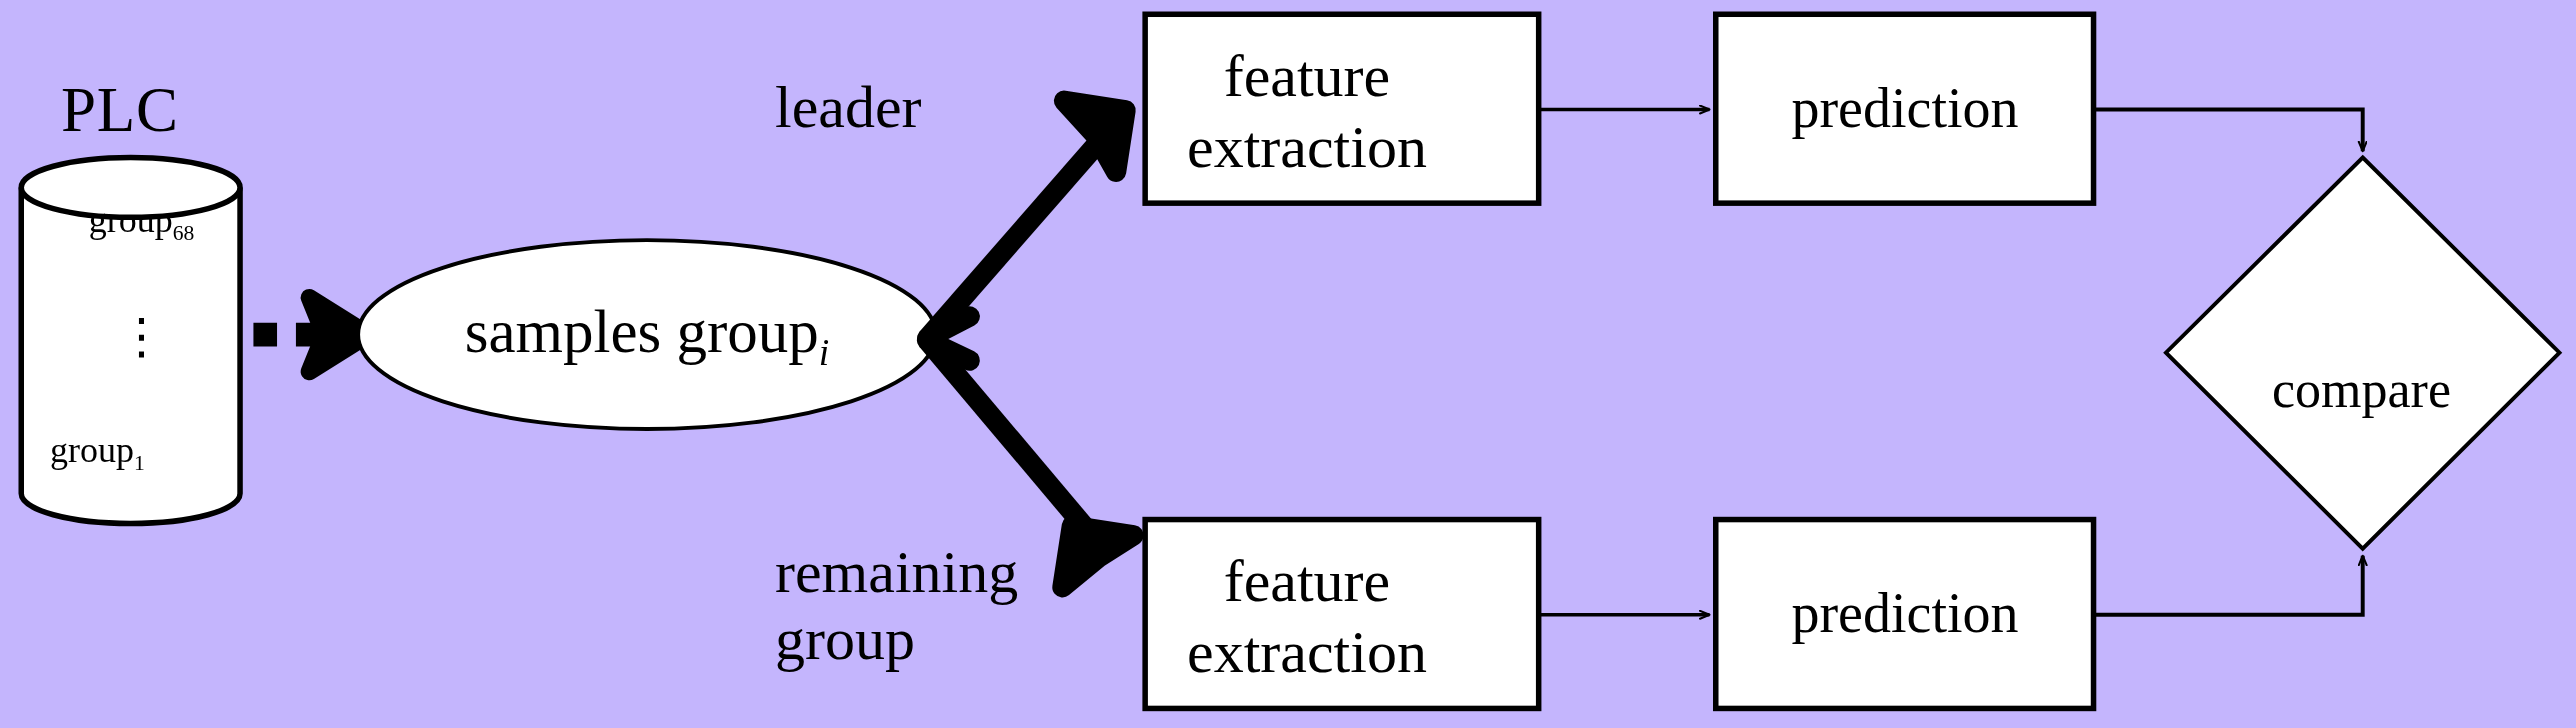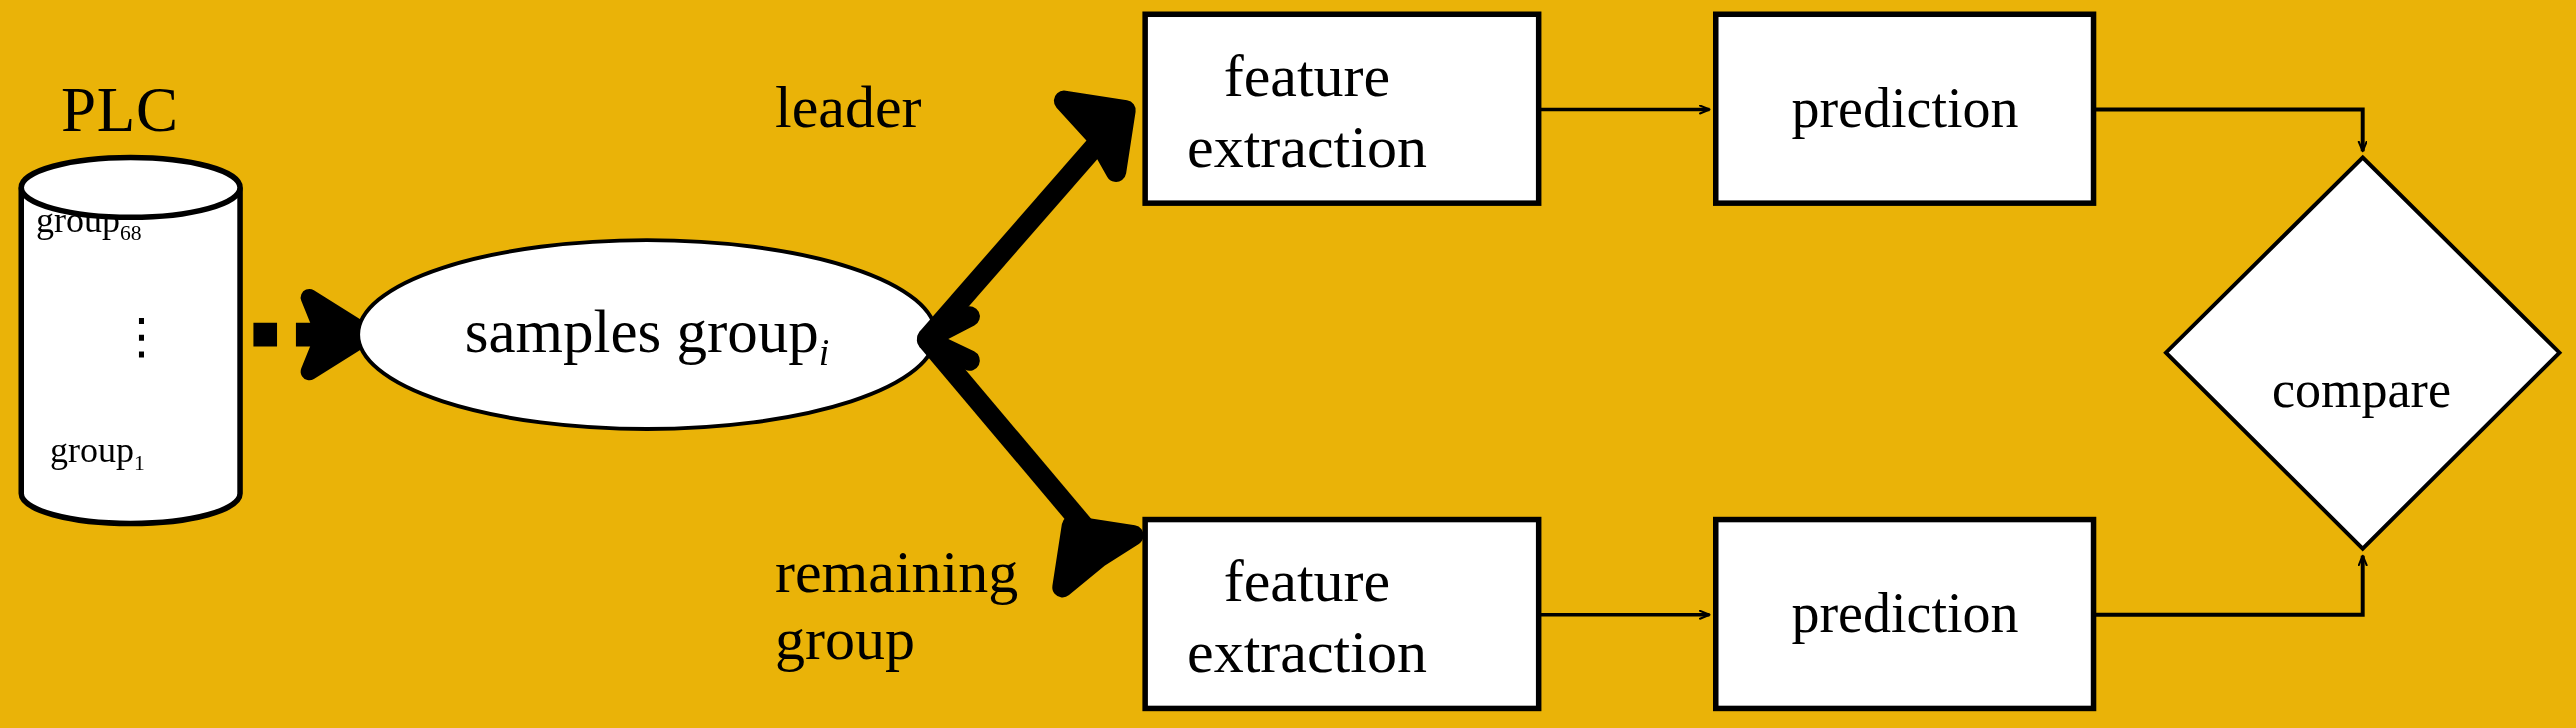--- a/index.html
+++ b/index.html
@@ -8,21 +8,21 @@
     padding: 0;
     background: #ffffff;
   }
   body {
     font-family: "Liberation Serif", "DejaVu Serif", serif;
   }
   #canvas {
     position: relative;
     width: 2576px;
     height: 729px;
-    background: #eab308;
+    background: #c4b5fd;
     overflow: hidden;
   }
   #diagram-svg {
     position: absolute;
     left: 0;
     top: 0;
     width: 2576px;
     height: 729px;
   }
   .lbl {
@@ -41,21 +41,21 @@
     left: 358px;
     top: 299px;
     width: 578px;
     text-align: center;
     font-size: 61px;
   }
   .lbl-group-top {
     left: 36px;
     top: 201px;
     width: 211px;
-    text-align: left;
+    text-align: center;
     font-size: 36px;
   }
   .lbl-group-bot {
     left: 50px;
     top: 431px;
     width: 211px;
     text-align: left;
     font-size: 36px;
   }
   .lbl-vdots {

